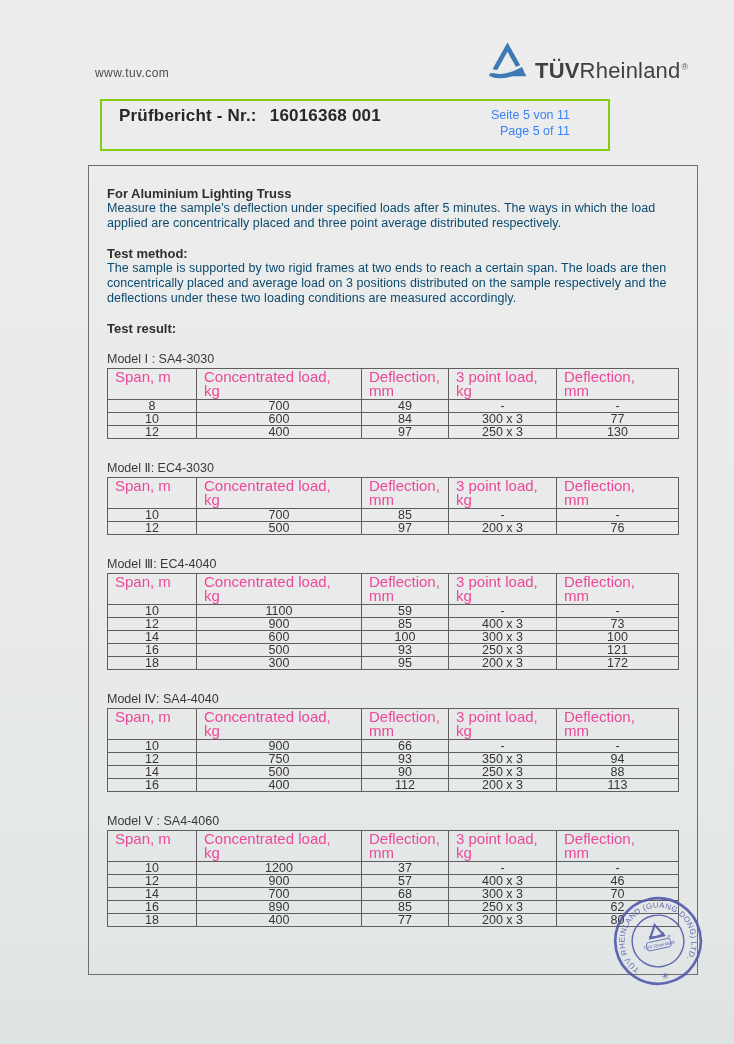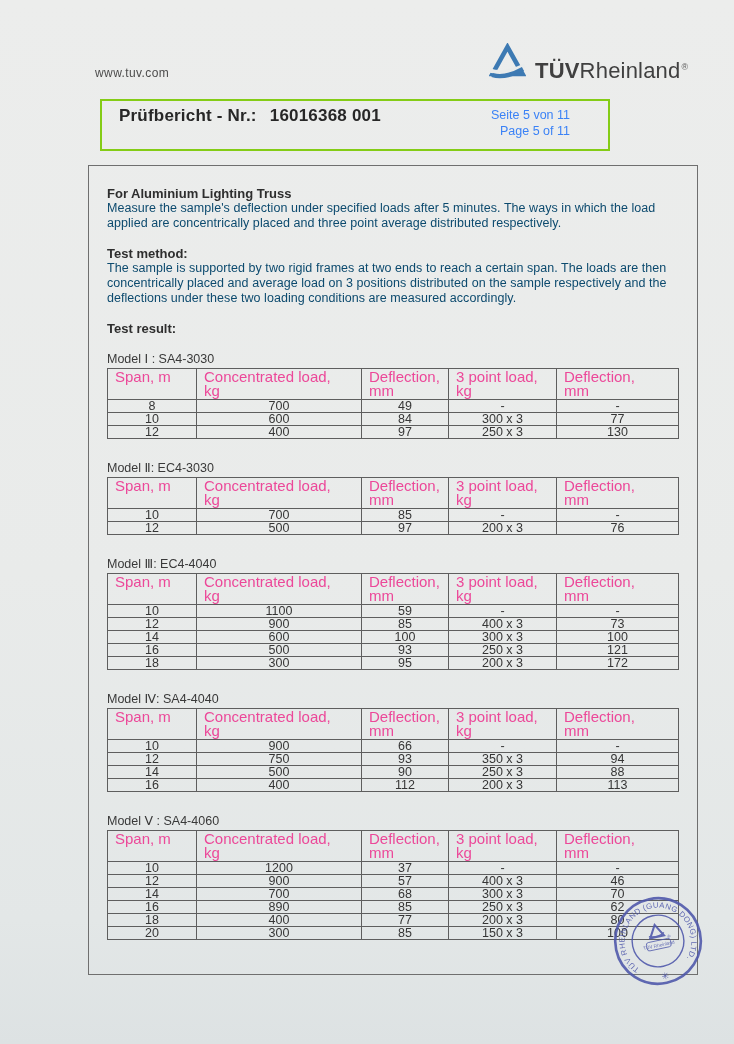--- a/index.html
+++ b/index.html
@@ -389,27 +389,20 @@
               <td>250 x 3</td>
               <td>62</td>
             </tr>
             <tr>
               <td>18</td>
               <td>400</td>
               <td>77</td>
               <td>200 x 3</td>
               <td>80</td>
             </tr>
-            <tr>
-              <td>20</td>
-              <td>300</td>
-              <td>85</td>
-              <td>150 x 3</td>
-              <td>100</td>
-            </tr>
           </tbody>
         </table>
       </div>
     </div>
 </div>
 
 <svg class="stamp" viewBox="0 0 100 100">
   <g stroke="#4d56aa" fill="none">
     <circle cx="50" cy="50" r="45.5" stroke-width="2.8"></circle>
     <circle cx="50" cy="50" r="27.5" stroke-width="1.5"></circle>

